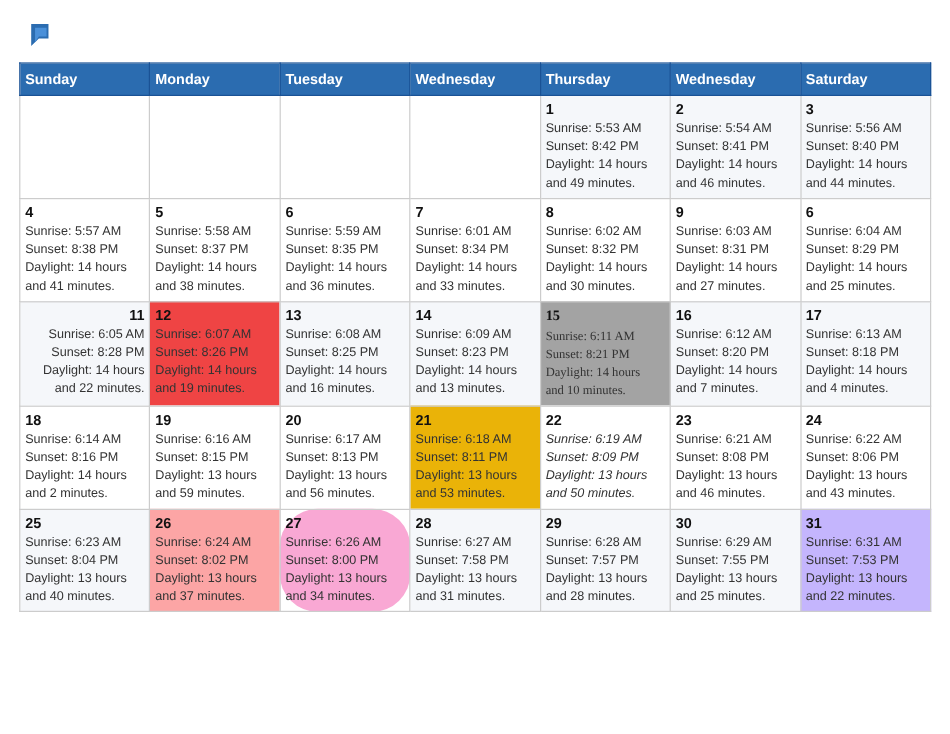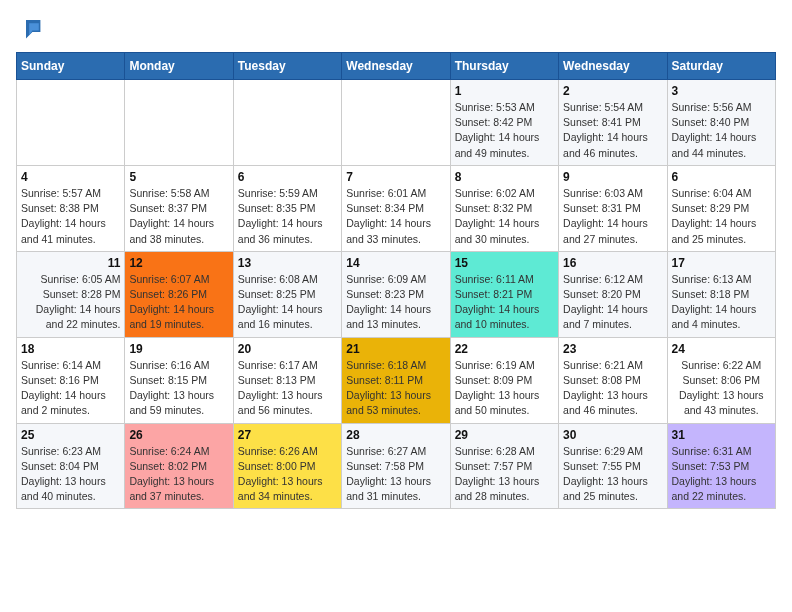--- a/index.html
+++ b/index.html
@@ -206,42 +206,42 @@
         </td>
       </tr>
       <tr>
         <td style="background: rgb(245, 247, 250); text-align: right;">
           <div class="day-num">11</div>
           <div class="day-info" style="white-space: pre-line;">Sunrise: 6:05 AM
 Sunset: 8:28 PM
 Daylight: 14 hours
 and 22 minutes.</div>
         </td>
-        <td style="background: #f97316;">
+        <td style="background: #ef4444;">
           <div class="day-num">12</div>
           <div class="day-info" style="white-space: pre-line;">Sunrise: 6:07 AM
 Sunset: 8:26 PM
 Daylight: 14 hours
 and 19 minutes.</div>
         </td>
         <td style="background: rgb(245, 247, 250);">
           <div class="day-num">13</div>
           <div class="day-info" style="white-space: pre-line;">Sunrise: 6:08 AM
 Sunset: 8:25 PM
 Daylight: 14 hours
 and 16 minutes.</div>
         </td>
         <td style="background: rgb(245, 247, 250);">
           <div class="day-num">14</div>
           <div class="day-info" style="white-space: pre-line;">Sunrise: 6:09 AM
 Sunset: 8:23 PM
 Daylight: 14 hours
 and 13 minutes.</div>
         </td>
-        <td style="background: #5eead4;">
+        <td style="background: #a3a3a3; font-family: Liberation Serif, serif;">
           <div class="day-num">15</div>
           <div class="day-info" style="white-space: pre-line;">Sunrise: 6:11 AM
 Sunset: 8:21 PM
 Daylight: 14 hours
 and 10 minutes.</div>
         </td>
         <td style="background: rgb(245, 247, 250);">
           <div class="day-num">16</div>
           <div class="day-info" style="white-space: pre-line;">Sunrise: 6:12 AM
 Sunset: 8:20 PM
@@ -280,56 +280,56 @@
         </td>
         <td style="background: #eab308;">
           <div class="day-num">21</div>
           <div class="day-info" style="white-space: pre-line;">Sunrise: 6:18 AM
 Sunset: 8:11 PM
 Daylight: 13 hours
 and 53 minutes.</div>
         </td>
         <td style="background: rgb(255, 255, 255);">
           <div class="day-num">22</div>
-          <div class="day-info" style="white-space: pre-line;">Sunrise: 6:19 AM
+          <div class="day-info" style="white-space: pre-line; font-style: italic;">Sunrise: 6:19 AM
 Sunset: 8:09 PM
 Daylight: 13 hours
 and 50 minutes.</div>
         </td>
         <td style="background: rgb(255, 255, 255);">
           <div class="day-num">23</div>
           <div class="day-info" style="white-space: pre-line;">Sunrise: 6:21 AM
 Sunset: 8:08 PM
 Daylight: 13 hours
 and 46 minutes.</div>
         </td>
         <td style="background: rgb(255, 255, 255);">
           <div class="day-num">24</div>
-          <div class="day-info" style="white-space: pre-line; text-align: center;">Sunrise: 6:22 AM
+          <div class="day-info" style="white-space: pre-line;">Sunrise: 6:22 AM
 Sunset: 8:06 PM
 Daylight: 13 hours
 and 43 minutes.</div>
         </td>
       </tr>
       <tr>
         <td style="background: rgb(245, 247, 250);">
           <div class="day-num">25</div>
           <div class="day-info" style="white-space: pre-line;">Sunrise: 6:23 AM
 Sunset: 8:04 PM
 Daylight: 13 hours
 and 40 minutes.</div>
         </td>
         <td style="background: #fca5a5;">
           <div class="day-num">26</div>
           <div class="day-info" style="white-space: pre-line;">Sunrise: 6:24 AM
 Sunset: 8:02 PM
 Daylight: 13 hours
 and 37 minutes.</div>
         </td>
-        <td style="background: #fde047;">
+        <td style="background: #f9a8d4; border-radius: 32px;">
           <div class="day-num">27</div>
           <div class="day-info" style="white-space: pre-line;">Sunrise: 6:26 AM
 Sunset: 8:00 PM
 Daylight: 13 hours
 and 34 minutes.</div>
         </td>
         <td style="background: rgb(245, 247, 250);">
           <div class="day-num">28</div>
           <div class="day-info" style="white-space: pre-line;">Sunrise: 6:27 AM
 Sunset: 7:58 PM

